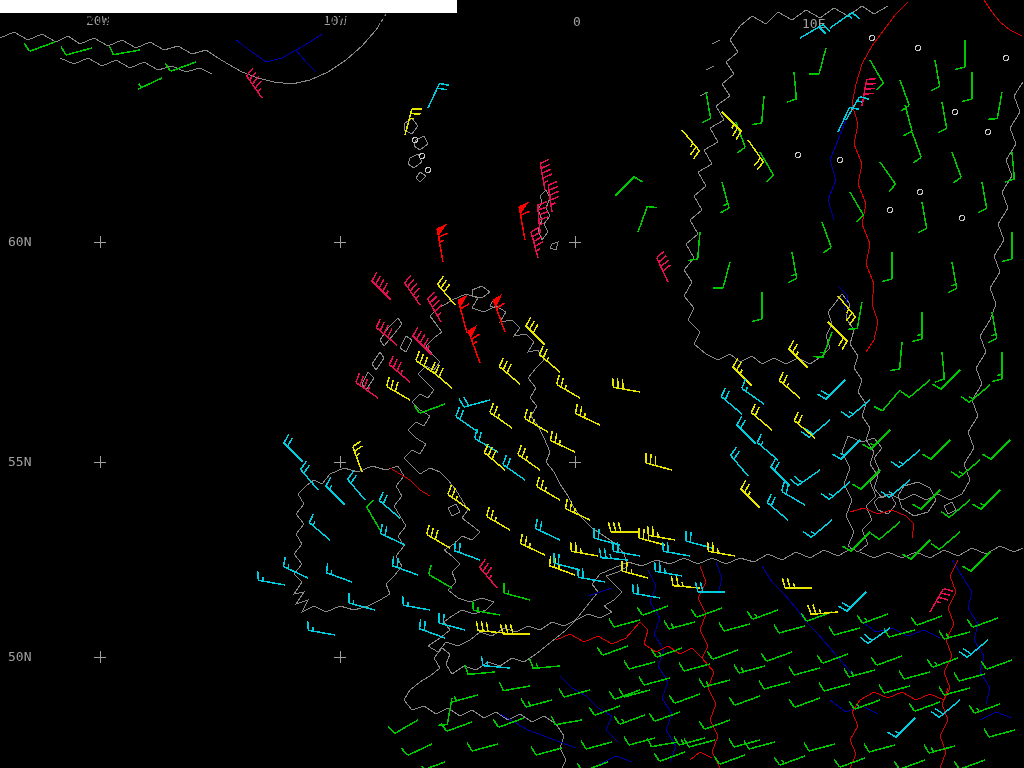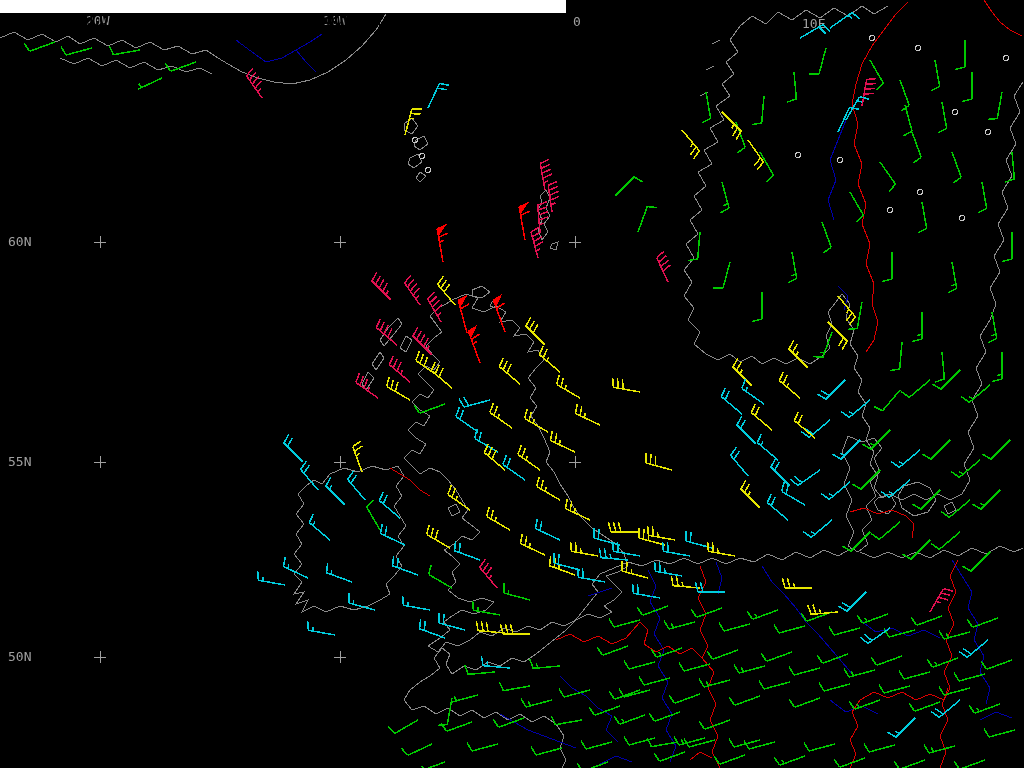--- a/index.html
+++ b/index.html
@@ -1,20 +1,20 @@
 <!DOCTYPE html>
 <html><head>
 <meta charset="utf-8">
 <style>
   html,body{margin:0;padding:0;background:#000;}
   #screen{position:relative;width:1024px;height:768px;background:#000;overflow:hidden;
           font-family:"Liberation Sans",sans-serif;}
   #map-svg{position:absolute;left:0;top:0;shape-rendering:crispEdges;}
   #title-bar{position:absolute;left:0;top:0;height:13px;background:#ffffff;color:#000;
-             font-family:"Liberation Sans",sans-serif;font-weight:bold;font-size:16px;
+             font-family:"Liberation Sans",sans-serif;font-weight:bold;font-size:13px;
              line-height:13px;padding:0 4px 0 2px;letter-spacing:-0.3px;white-space:pre;
              border-bottom:1px solid #000;}
   .lbl{font-family:"DejaVu Sans Mono",monospace;font-size:13px;}
 </style>
 </head>
 <body>
 
 <div id="screen">
   <svg id="map-svg" width="1024" height="768" viewBox="0 0 1024 768">
     <g id="layer-coast">

